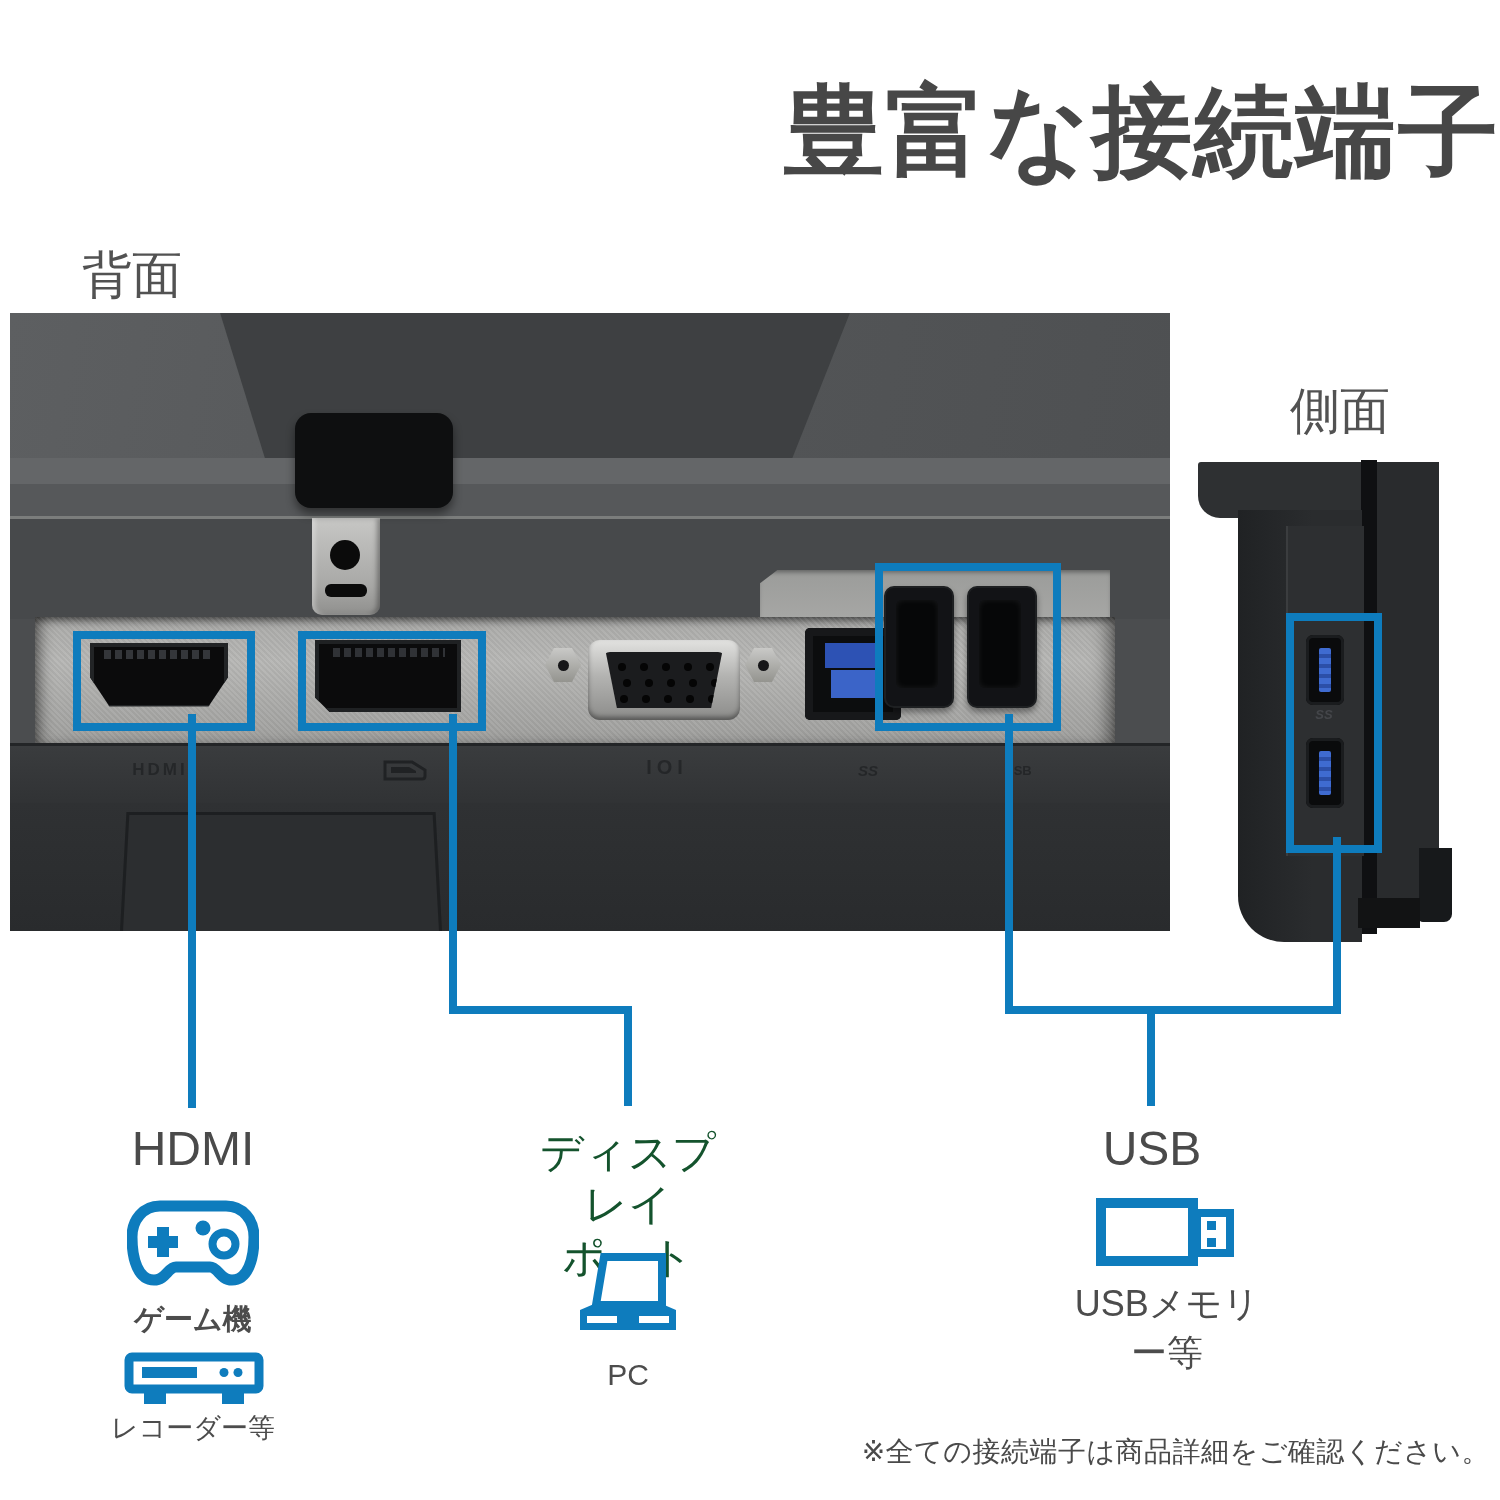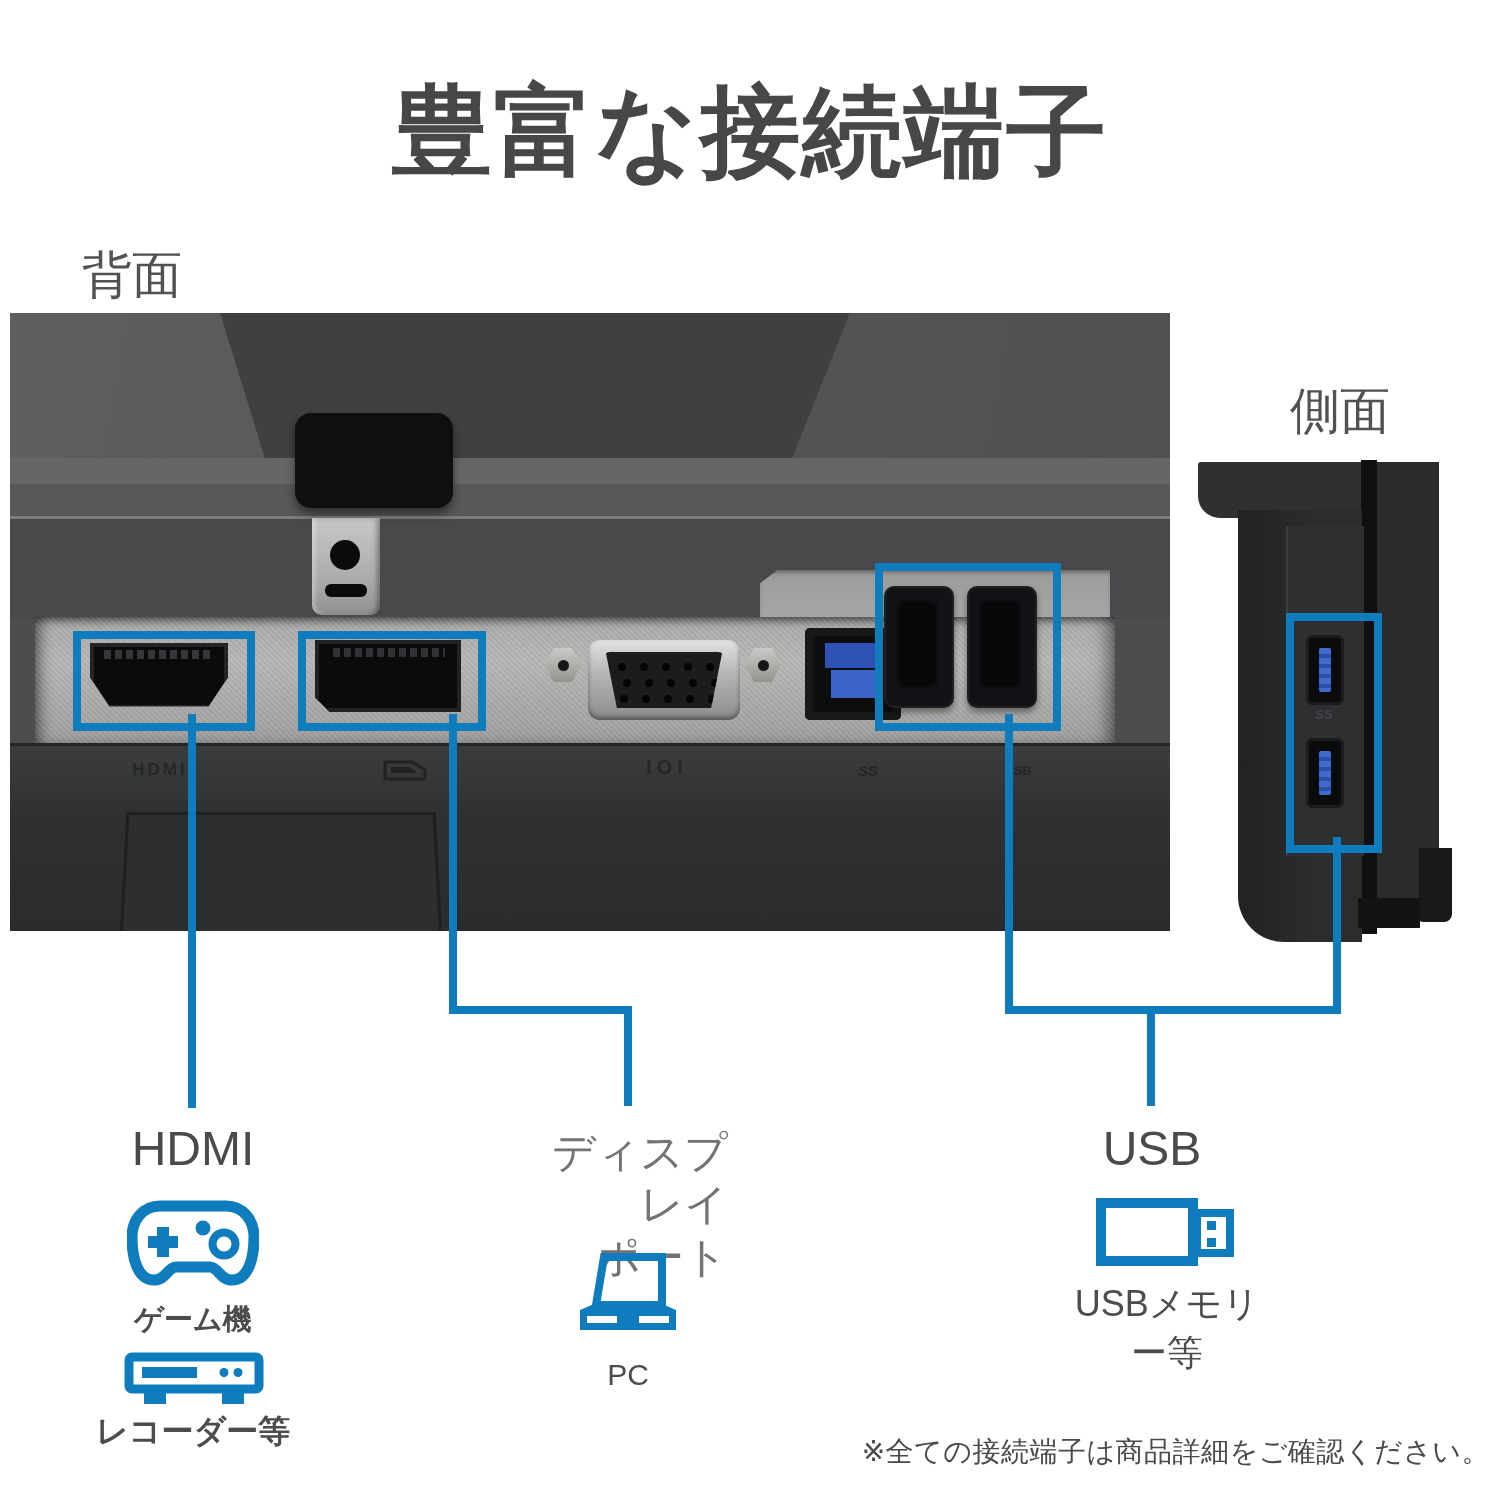--- a/index.html
+++ b/index.html
@@ -5,21 +5,21 @@
   html,body{margin:0;padding:0;}
   body{
     width:1500px;height:1500px;position:relative;background:#ffffff;
     font-family:"Liberation Sans","DejaVu Sans",sans-serif;
     overflow:hidden;
   }
   .abs{position:absolute;}
 
   
   .main-title{
-    left:0;top:76px;width:1500px;text-align:center;
+    left:0;top:76px;width:1500px;text-align:right;
     font-size:100px;font-weight:700;color:var(--title,#474747);
     letter-spacing:2px;line-height:1.1;
   }
   .view-label{font-size:50px;color:var(--label,#525252);line-height:1;}
   #label-back{left:42px;top:250px;margin-left:40px;}
   #label-side{left:1290px;top:386px;}
 
   
   .back-photo{left:10px;top:313px;width:1160px;height:618px;background:#4b4d4f;overflow:hidden;}
   .bp-top{left:0;top:0;width:1160px;height:150px;
@@ -135,27 +135,27 @@
   #line-dp-v1{left:449px;top:714px;width:8px;height:300px;}
   #line-dp-h{left:449px;top:1006px;width:183px;height:8px;}
   #line-dp-v2{left:624px;top:1006px;width:8px;height:100px;}
   #line-usb-vl{left:1005px;top:714px;width:8px;height:300px;}
   #line-usb-h{left:1005px;top:1006px;width:336px;height:8px;}
   #line-usb-vr{left:1333px;top:837px;width:8px;height:177px;}
   #line-usb-drop{left:1147px;top:1006px;width:8px;height:100px;}
 
   
   .co-title{font-size:48px;color:#4a4a4a;text-align:center;line-height:1.05;}
-  .co-title-jp{font-size:43px;color:#737373;text-align:right;line-height:1.22;}
+  .co-title-jp{font-size:43px;color:#14532d;text-align:center;line-height:1.22;}
   .co-label{font-size:36px;color:#4c4c4c;text-align:center;}
   #hdmi-title{left:93px;top:1124px;width:200px;}
   #dp-title{left:528px;top:1126px;width:200px;}
   #usb-title{left:1052px;top:1124px;width:200px;}
   #lbl-game{left:93px;top:1300px;width:200px;font-size:29px;font-weight:bold;}
-  #lbl-recorder{left:93px;top:1410px;width:200px;font-size:32px;font-weight:bold;}
+  #lbl-recorder{left:93px;top:1410px;width:200px;font-size:27px;}
   #lbl-pc{left:528px;top:1358px;width:200px;font-size:30px;}
   #lbl-usbmem{left:1067px;top:1280px;width:200px;}
   #icon-controller{left:127px;top:1196px;}
   #icon-recorder{left:124px;top:1352px;}
   #icon-laptop{left:573px;top:1250px;}
   #icon-usbmem{left:1096px;top:1198px;}
   .icon-svg .st{stroke:var(--accent,#0e7cbd);fill:none;}
   .icon-svg .fl{fill:var(--accent,#0e7cbd);stroke:none;}
   .dp-logo .dk{stroke:#202224;fill:none;}
   .dp-logo .dkf{fill:#202224;stroke:none;}

